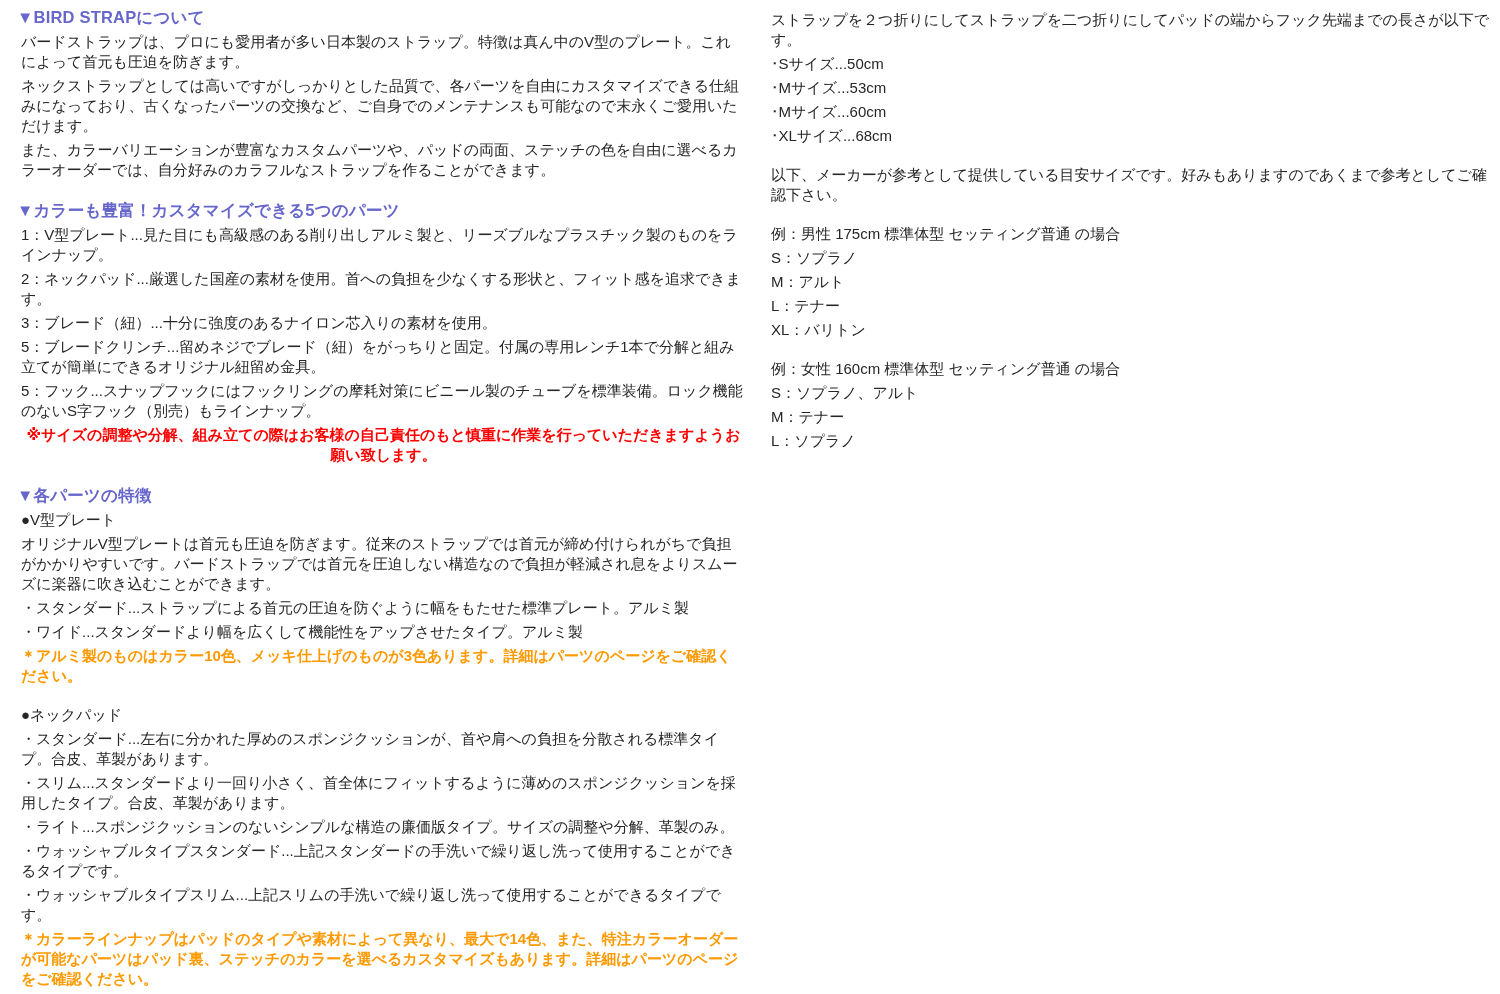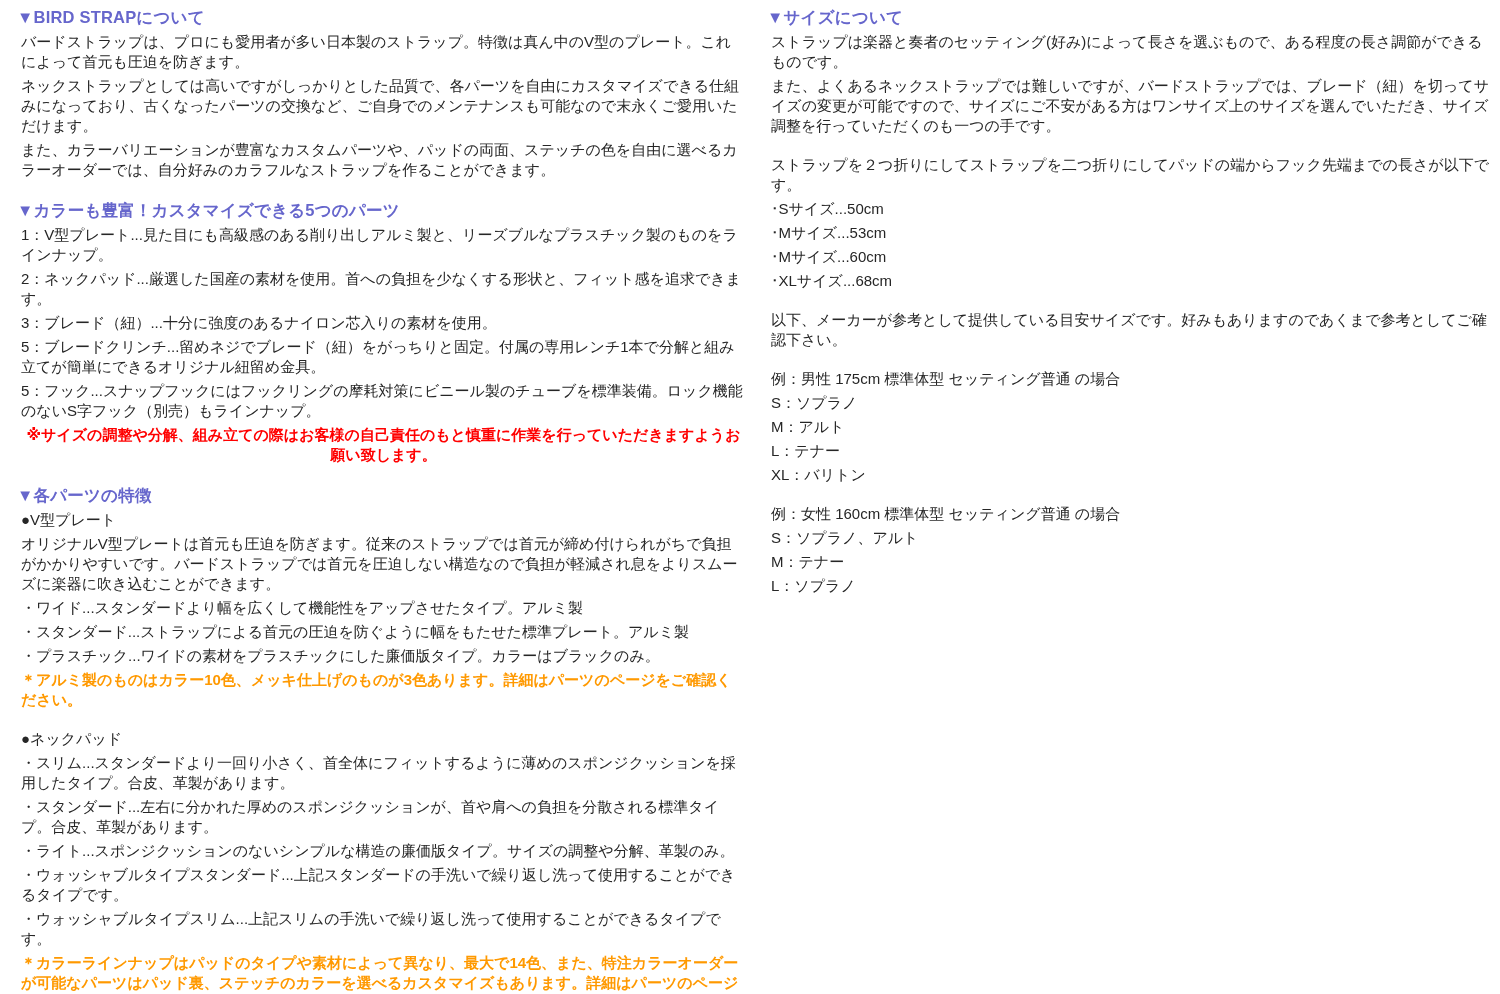--- a/index.html
+++ b/index.html
@@ -47,46 +47,40 @@
       <p class="normal">2：ネックパッド...厳選した国産の素材を使用。首への負担を少なくする形状と、フィット感を追求できます。</p>
       <p class="normal">3：ブレード（紐）...十分に強度のあるナイロン芯入りの素材を使用。</p>
       <p class="normal">5：ブレードクリンチ...留めネジでブレード（紐）をがっちりと固定。付属の専用レンチ1本で分解と組み立てが簡単にできるオリジナル紐留め金具。</p>
       <p class="normal">5：フック...スナップフックにはフックリングの摩耗対策にビニール製のチューブを標準装備。ロック機能のないS字フック（別売）もラインナップ。</p>
       <p class="warning">※サイズの調整や分解、組み立ての際はお客様の自己責任のもと慎重に作業を行っていただきますようお願い致します。</p>
     </div>
     <div class="section">
       <div class="heading">▼各パーツの特徴</div>
       <p class="normal">●V型プレート</p>
       <p class="normal">オリジナルV型プレートは首元も圧迫を防ぎます。従来のストラップでは首元が締め付けられがちで負担がかかりやすいです。バードストラップでは首元を圧迫しない構造なので負担が軽減され息をよりスムーズに楽器に吹き込むことができます。</p>
+      <p class="normal">・スタンダード...ストラップによる首元の圧迫を防ぐように幅をもたせた標準プレート。アルミ製</p>
       <p class="normal">・ワイド...スタンダードより幅を広くして機能性をアップさせたタイプ。アルミ製</p>
-      <p class="normal">・スタンダード...ストラップによる首元の圧迫を防ぐように幅をもたせた標準プレート。アルミ製</p>
-      <p class="normal">・プラスチック...ワイドの素材をプラスチックにした廉価版タイプ。カラーはブラックのみ。</p>
       <p class="note">＊アルミ製のものはカラー10色、メッキ仕上げのものが3色あります。詳細はパーツのページをご確認ください。</p>
     </div>
     <div class="section">
       <p class="normal">●ネックパッド</p>
+      <p class="normal">・スタンダード...左右に分かれた厚めのスポンジクッションが、首や肩への負担を分散される標準タイプ。合皮、革製があります。</p>
       <p class="normal">・スリム...スタンダードより一回り小さく、首全体にフィットするように薄めのスポンジクッションを採用したタイプ。合皮、革製があります。</p>
-      <p class="normal">・スタンダード...左右に分かれた厚めのスポンジクッションが、首や肩への負担を分散される標準タイプ。合皮、革製があります。</p>
       <p class="normal">・ライト...スポンジクッションのないシンプルな構造の廉価版タイプ。サイズの調整や分解、革製のみ。</p>
       <p class="normal">・ウォッシャブルタイプスタンダード...上記スタンダードの手洗いで繰り返し洗って使用することができるタイプです。</p>
       <p class="normal">・ウォッシャブルタイプスリム...上記スリムの手洗いで繰り返し洗って使用することができるタイプです。</p>
       <p class="note">＊カラーラインナップはパッドのタイプや素材によって異なり、最大で14色、また、特注カラーオーダーが可能なパーツはパッド裏、ステッチのカラーを選べるカスタマイズもあります。詳細はパーツのページをご確認ください。</p>
     </div>
     <div class="section">
       <p class="normal">●ブレード（紐）</p>
       <p class="normal">太さによって音や吹奏感に影響を与えます。</p>
       <p class="normal">･太さ2mm...音が飛びやすい</p>
     </div>
   </div>
 <div id="right-column" class="column col-right">
-    <div class="section">
-      <div class="heading">▼サイズについて</div>
-      <p class="normal">ストラップは楽器と奏者のセッティング(好み)によって長さを選ぶもので、ある程度の長さ調節ができるものです。</p>
-      <p class="normal">また、よくあるネックストラップでは難しいですが、バードストラップでは、ブレード（紐）を切ってサイズの変更が可能ですので、サイズにご不安がある方はワンサイズ上のサイズを選んでいただき、サイズ調整を行っていただくのも一つの手です。</p>
-    </div>
     <div class="section">
       <p class="normal">ストラップを２つ折りにしてストラップを二つ折りにしてパッドの端からフック先端までの長さが以下です。</p>
       <p class="normal">･Sサイズ...50cm</p>
       <p class="normal">･Mサイズ...53cm</p>
       <p class="normal">･Mサイズ...60cm</p>
       <p class="normal">･XLサイズ...68cm</p>
     </div>
     <div class="section">
       <p class="normal">以下、メーカーが参考として提供している目安サイズです。好みもありますのであくまで参考としてご確認下さい。</p>
     </div>

